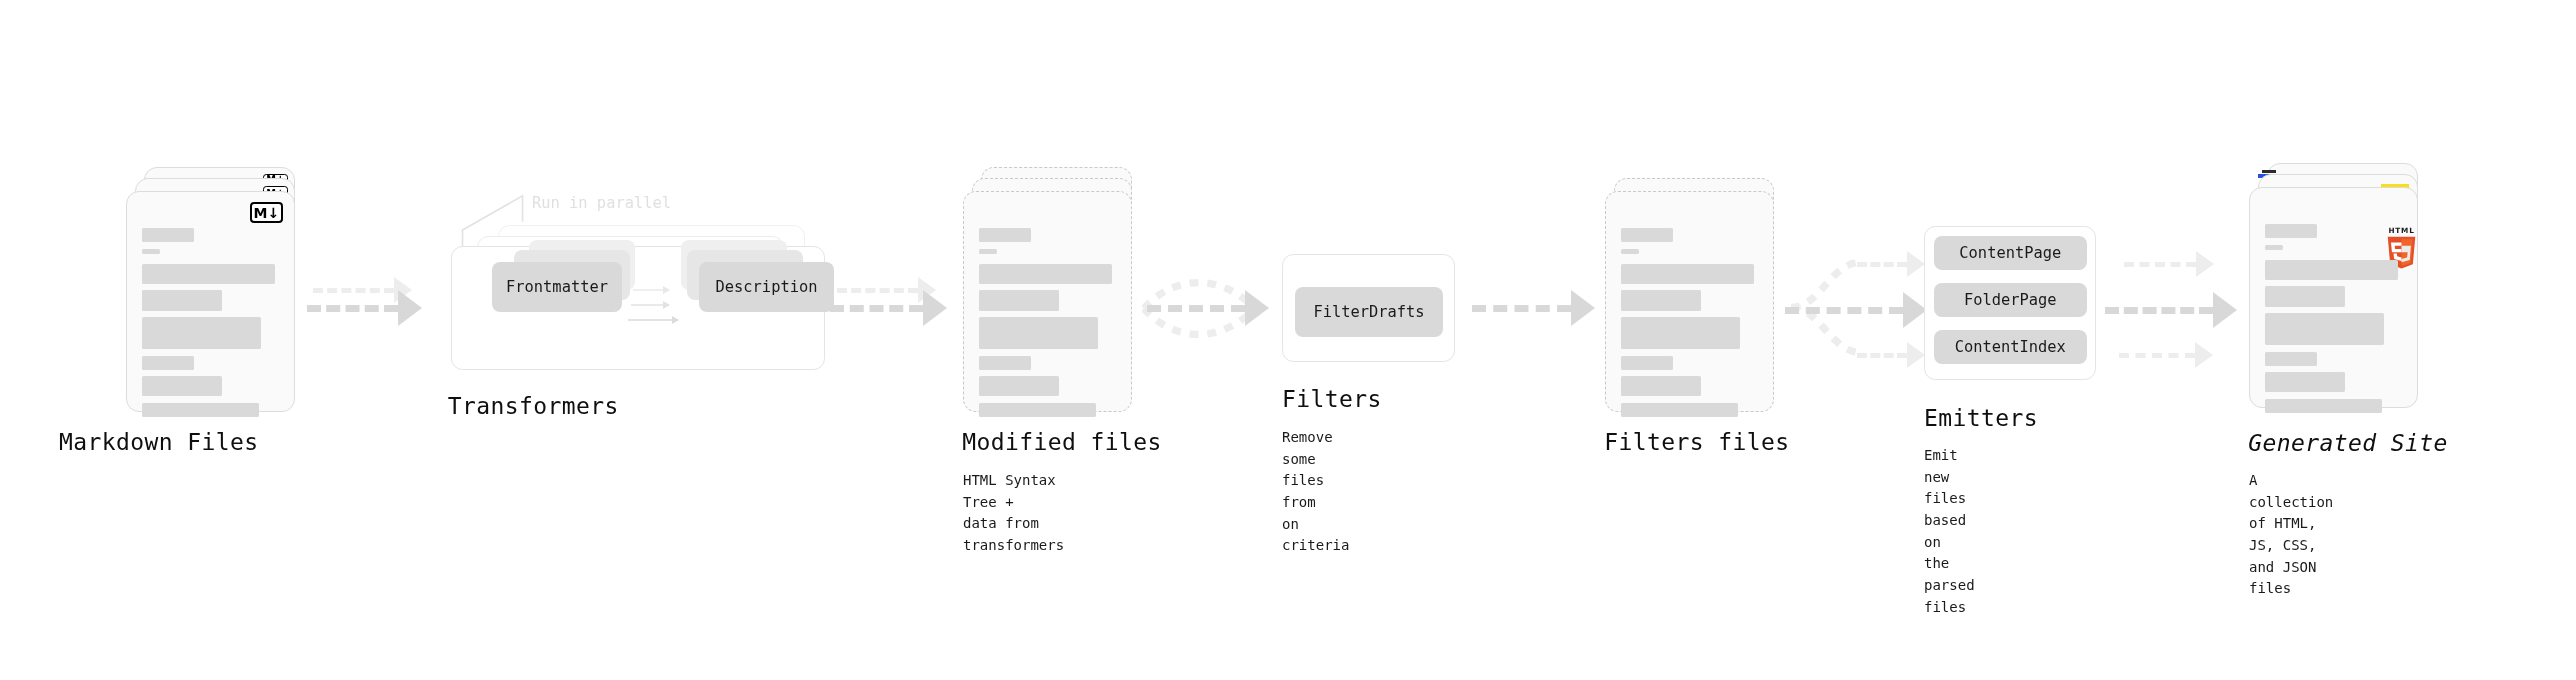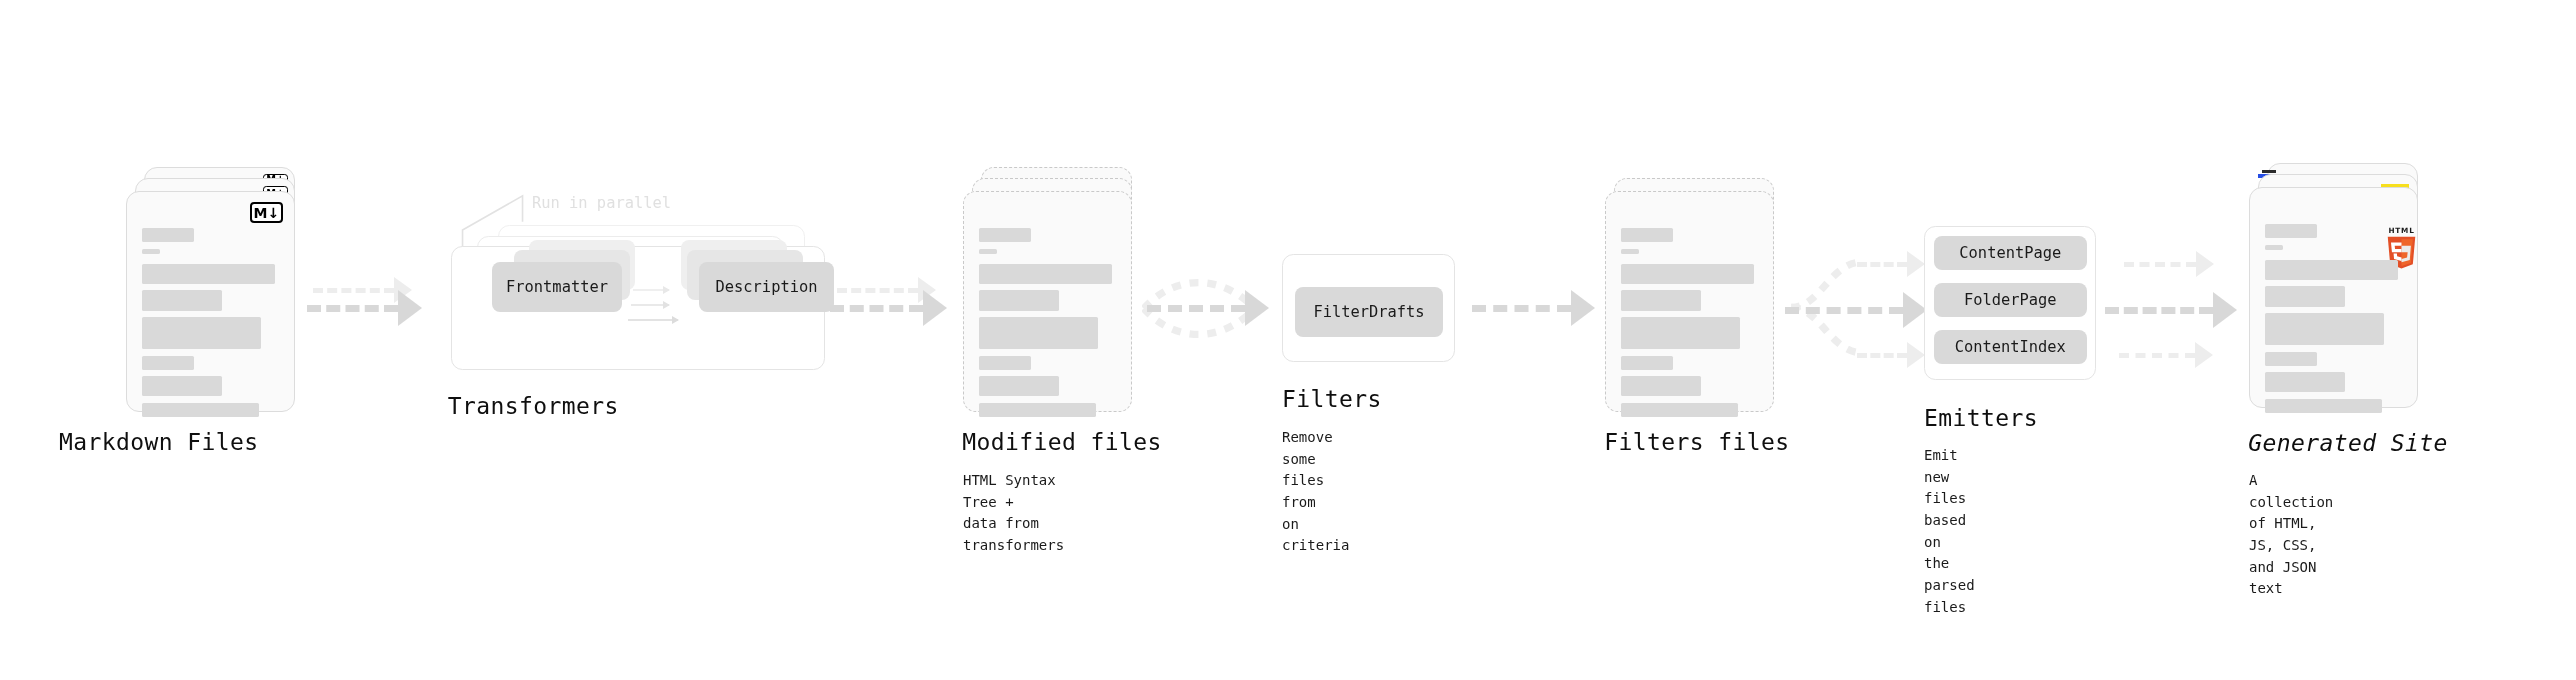--- a/index.html
+++ b/index.html
@@ -422,17 +422,17 @@
           <div class="bar" style="width:80px;  height:20.3px;"></div>
           <div class="bar" style="width:119px; height:32px;"></div>
           <div class="bar" style="width:52px;  height:14px;"></div>
           <div class="bar" style="width:80px;  height:20.3px;"></div>
           <div class="bar" style="width:117px; height:14px;"></div>
         </div>
       </div>
     </div>
     <div class="stage-title" style="left:-0.8px; top:267px;font-style:italic;">Generated Site</div>
     <div class="stage-desc" style="left:0px; top:307px;">A collection of HTML,
-JS, CSS, and JSON text</div>
+JS, CSS, and JSON files</div>
   </div>
 
 </div>
 
 
 </body></html>

